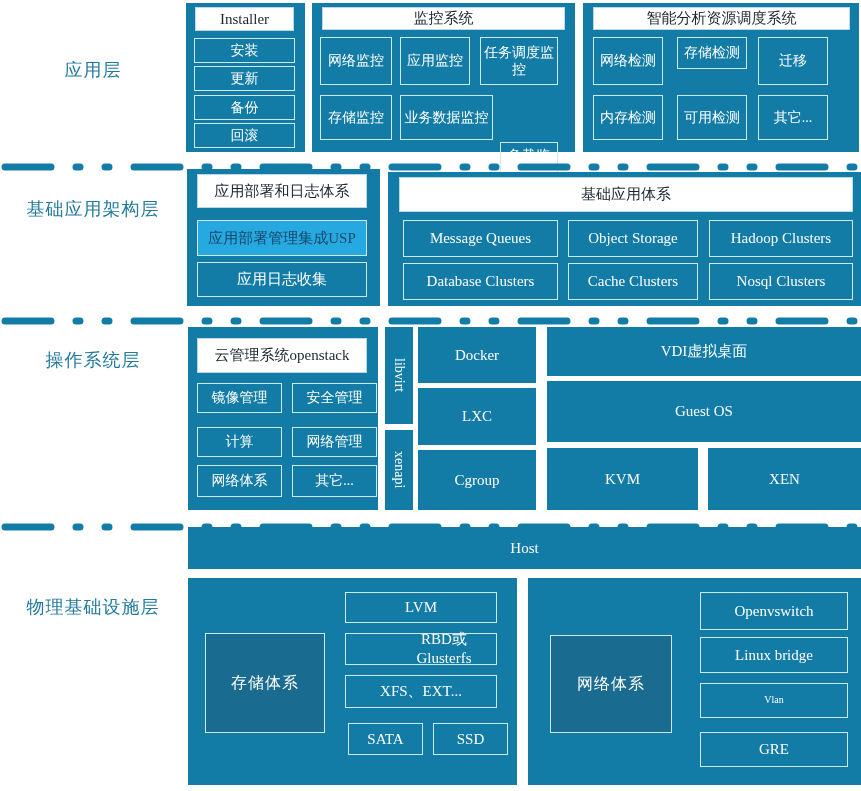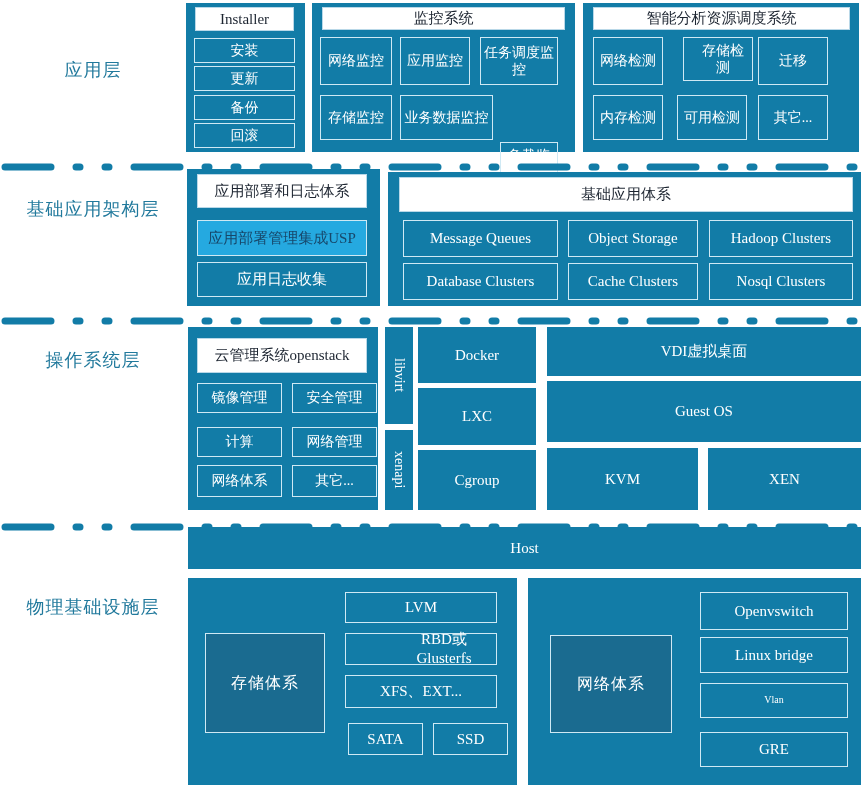--- a/index.html
+++ b/index.html
@@ -53,21 +53,21 @@
     <div class="cell" style="left:88px;top:34px;width:70px;height:48px;">应用监控</div>
     <div class="cell" style="left:168px;top:34px;width:78px;height:48px;">任务调度监控</div>
     <div class="cell" style="left:8px;top:92px;width:72px;height:45px;">存储监控</div>
     <div class="cell" style="left:88px;top:92px;width:93px;height:45px;">业务数据监控</div>
     <div class="cell" style="left:188px;top:92px;width:58px;height:45px;margin-top:47px;">负载监控</div>
   </div>
 
   <div class="panel" style="left:583px;top:3px;width:276px;height:149px;">
     <div class="whead" style="left:10px;top:4px;width:257px;height:23px;">智能分析资源调度系统</div>
     <div class="cell" style="left:10px;top:34px;width:70px;height:48px;">网络检测</div>
-    <div class="cell" style="left:100px;top:34px;width:70px;height:44px;padding-left:12px;">存储检测</div>
+    <div class="cell" style="left:94px;top:34px;width:70px;height:32px;">存储检测</div>
     <div class="cell" style="left:175px;top:34px;width:70px;height:48px;">迁移</div>
     <div class="cell" style="left:10px;top:92px;width:70px;height:45px;">内存检测</div>
     <div class="cell" style="left:94px;top:92px;width:70px;height:45px;">可用检测</div>
     <div class="cell" style="left:175px;top:92px;width:70px;height:45px;">其它...</div>
   </div>
 
   <div class="divider" style="top:157px;">
     <svg width="861" height="8">
         <line x1="5" y1="4" x2="858" y2="4" stroke="#127CA7" stroke-width="7" stroke-linecap="round" stroke-dasharray="46 25 4 25 4 25"></line>
       </svg>

